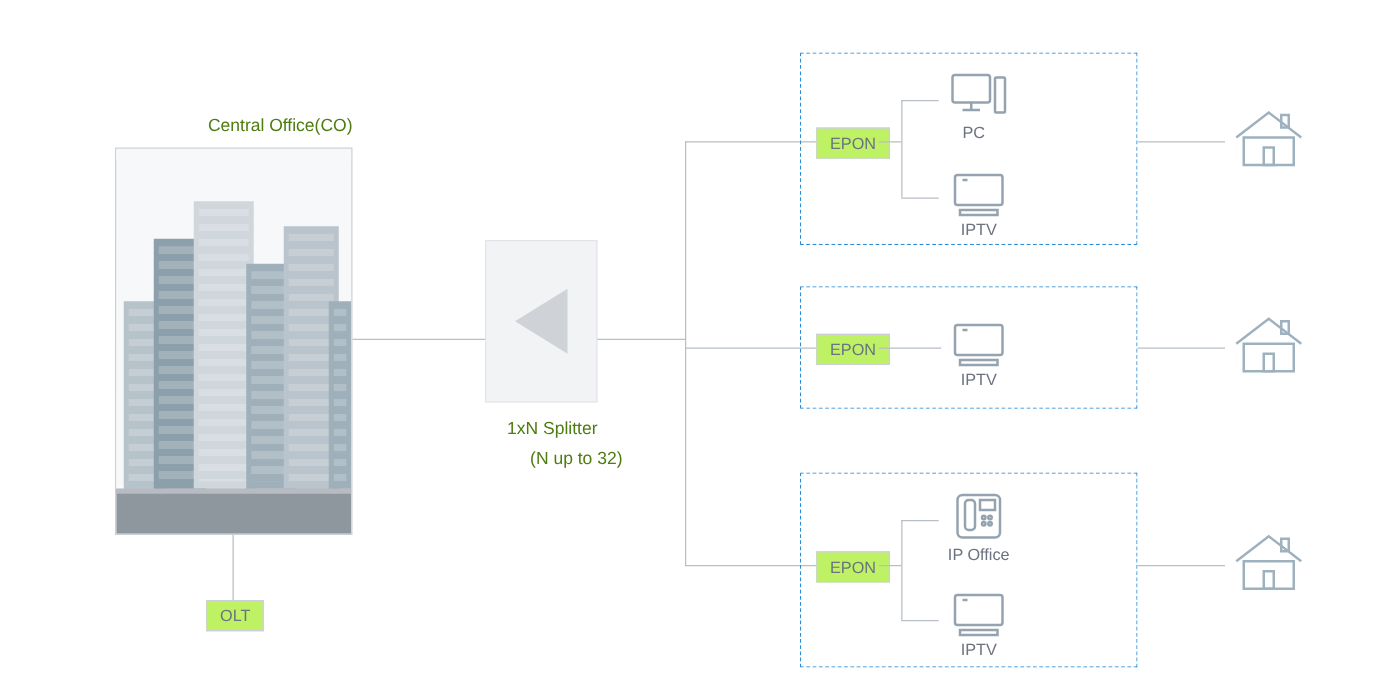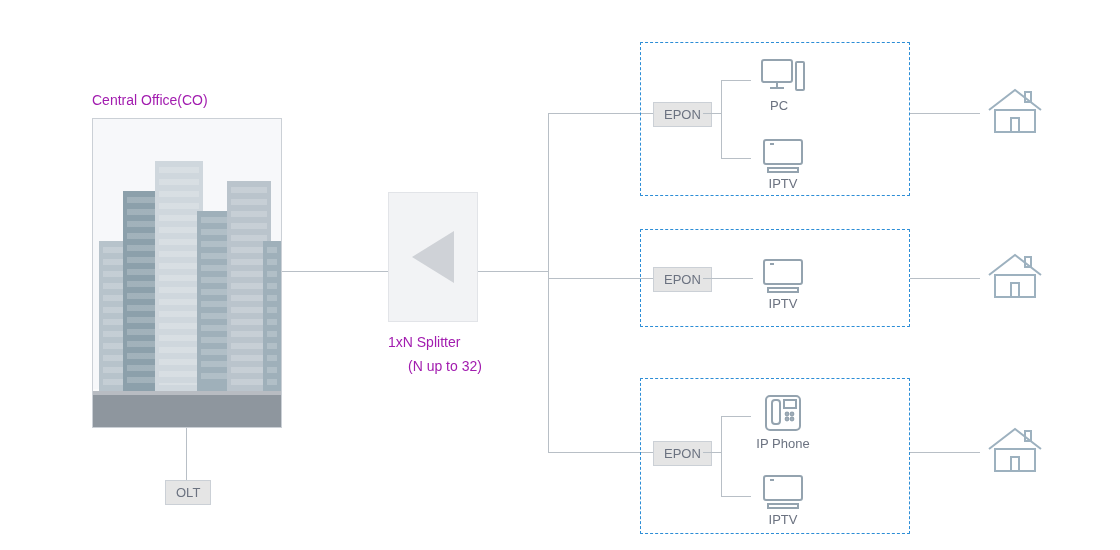--- a/index.html
+++ b/index.html
@@ -9,33 +9,33 @@
     background: #ffffff;
     font-family: Arial, Helvetica, sans-serif;
     font-size: 14px;
     color: #6b7280;
     position: relative;
     overflow: hidden;
   }
   .label {
     position: absolute;
     font-size: 14px;
-    color: #a21caf;
-    text-align: left;
+    color: #4d7c0f;
+    text-align: right;
     white-space: nowrap;
   }
   .small-label {
     position: absolute;
     font-size: 13px;
     color: #6b7280;
     text-align: center;
   }
   .tag {
     position: absolute;
-    background: #e5e5e5;
+    background: #bef264;
     border: 1px solid #cbd0d6;
     padding: 4px 10px;
     font-size: 13px;
     color: #6b7280;
   }
   .dashed-box {
     position: absolute;
     border: 1px dashed #2c8dd6;
     border-radius: 1px;
   }
@@ -216,21 +216,21 @@
   <svg viewBox="0 0 46 44">
       <rect x="6" y="6" width="34" height="34" rx="4"></rect>
       <rect x="12" y="10" width="8" height="24" rx="3"></rect>
       <rect x="24" y="10" width="12" height="8"></rect>
       <circle cx="27" cy="24" r="1.4"></circle>
       <circle cx="32" cy="24" r="1.4"></circle>
       <circle cx="27" cy="29" r="1.4"></circle>
       <circle cx="32" cy="29" r="1.4"></circle>
     </svg>
 </div>
-<div class="small-label" style="left:752px; top:436px; width:62px;">IP Phone</div>
+<div class="small-label" style="left:752px; top:436px; width:62px;">IP Office</div>
 
 <div class="device" style="left:760px; top:470px;">
   <svg viewBox="0 0 46 40">
       <rect x="4" y="6" width="38" height="24" rx="2"></rect>
       <line x1="10" y1="10" x2="14" y2="10"></line>
       <rect x="8" y="34" width="30" height="4"></rect>
     </svg>
 </div>
 <div class="small-label" style="left:760px; top:512px; width:46px;">IPTV</div>
 <div class="hline" style="left:910px; top:452px; width:70px;"></div>

